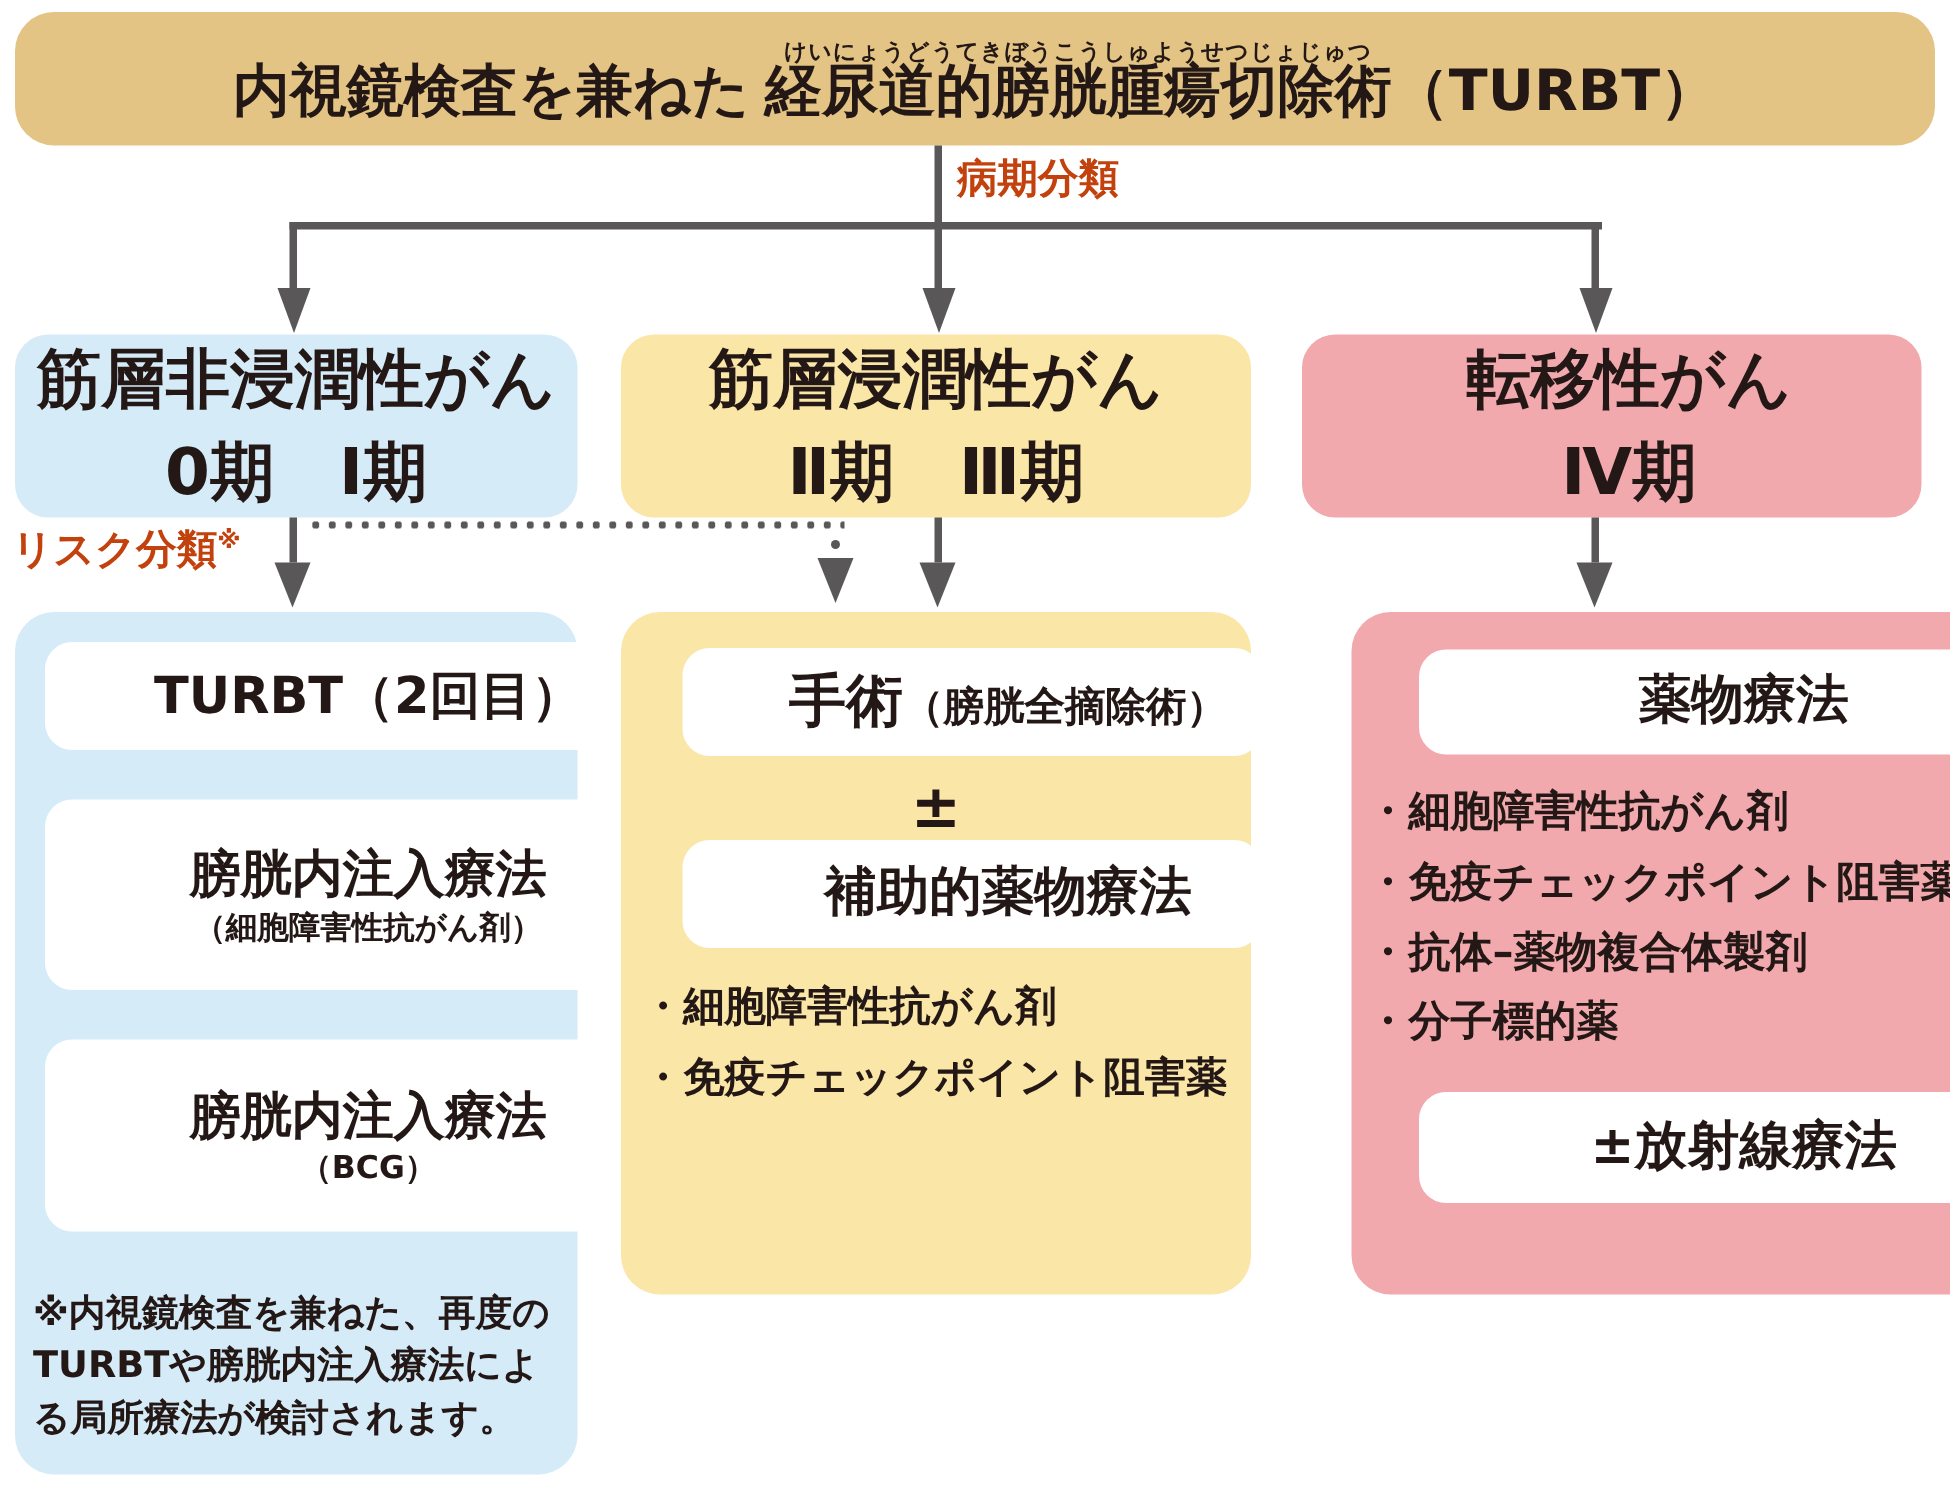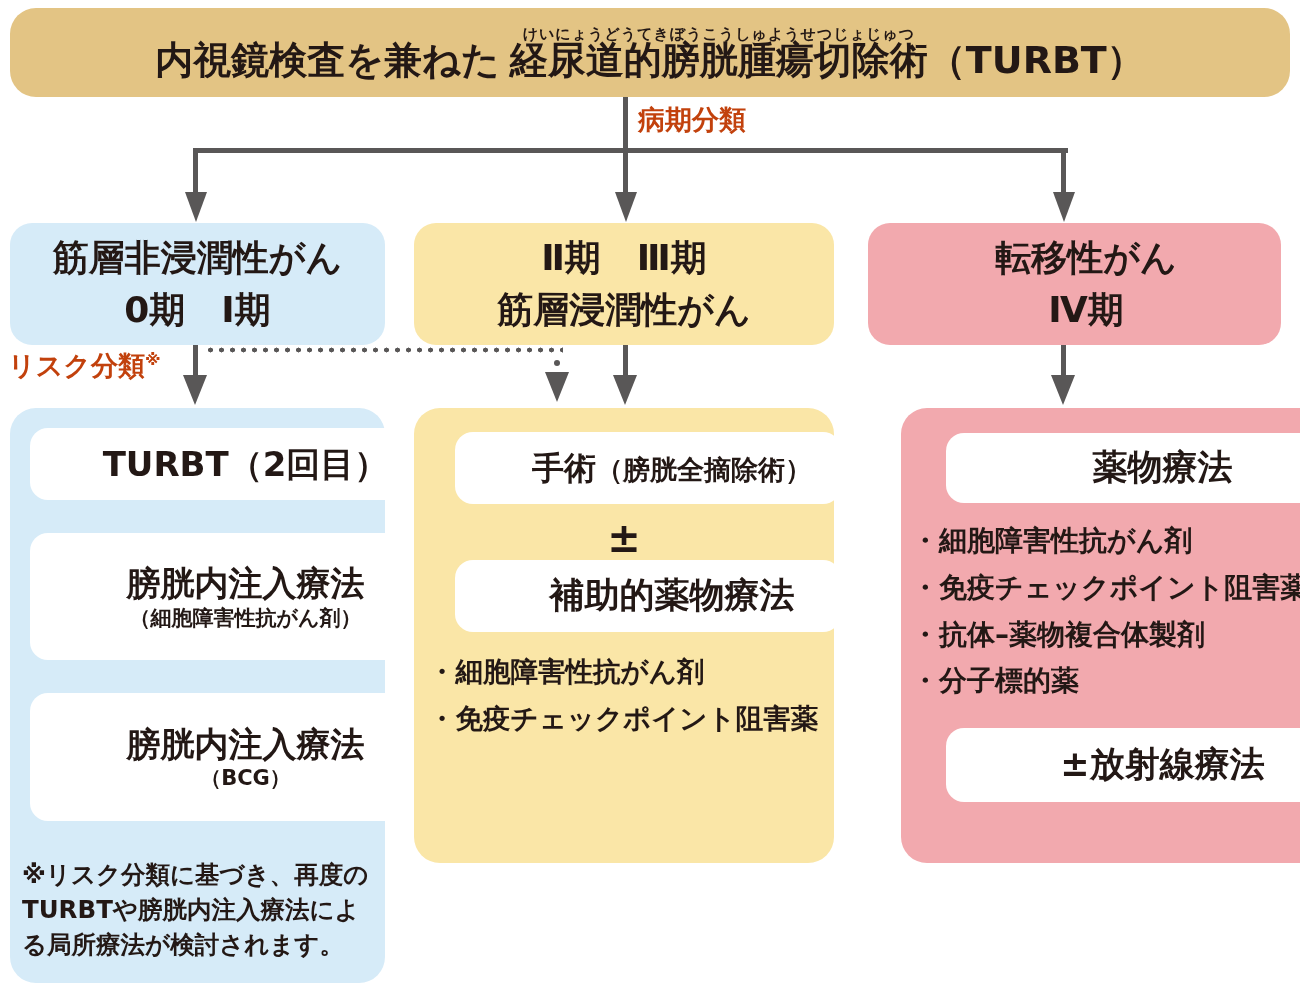--- a/index.html
+++ b/index.html
@@ -18,37 +18,37 @@
   .ahead{position:absolute;width:0;height:0;border-style:solid;border-color:transparent;}
   .ahead.down{border-top-color:#595757;}
   .dotline{position:absolute;height:6px;background-image:radial-gradient(circle,#595757 2.4px,transparent 2.6px);
            background-size:11px 6px;background-repeat:repeat-x;}
   .dot{position:absolute;width:6px;height:6px;border-radius:3px;background:#595757;}
   .navy-label{position:absolute;font-weight:bold;color:#c2410c;font-size:27px;line-height:1;white-space:nowrap;}
   .navy-label sup{font-size:16px;}
 
   
   .cat{position:absolute;top:223px;height:122px;border-radius:22px;display:flex;flex-direction:column;
-       justify-content:center;align-items:center;font-weight:bold;font-size:36px;line-height:1.45;text-align:right;}
+       justify-content:center;align-items:center;font-weight:bold;font-size:43px;line-height:1.45;text-align:right;}
   .cat.blue{left:10px;width:375px;background:#D6EBF8;}
   .cat.yellow{left:414px;width:420px;background:#FAE6A7;}
   .cat.pink{left:868px;width:390px;background:#F2A9AE;padding-left:23px;}
 
   
   .panel{position:absolute;top:408px;border-radius:26px;}
   .panel.blue{left:10px;width:375px;height:575px;background:#D6EBF8;}
   .panel.yellow{left:414px;width:420px;height:455px;background:#FAE6A7;}
   .panel.pink{left:865px;width:425px;height:455px;background:#F2A9AE;margin-left:36px;}
 
   .wbox{position:absolute;background:#ffffff;border-radius:18px;display:flex;flex-direction:column;
         align-items:center;justify-content:center;font-weight:bold;text-align:center;line-height:1.25;padding-left:48px;}
   .wbox .t{font-size:34px;}
   .wbox .s{font-size:21px;}
   .inline-title{display:flex;align-items:baseline;justify-content:center;}
-  .inline-title .t{font-size:32px;text-align:right;}
+  .inline-title .t{font-size:38px;text-align:right;}
   .inline-title .s{font-size:27px;}
 
   .pm{position:absolute;left:0;width:100%;text-align:center;font-size:40px;font-weight:bold;line-height:1;}
 
   .bullets{position:absolute;margin:0;padding:0;list-style:none;font-weight:bold;white-space:nowrap;}
   .panel.yellow .bullets{left:14px;top:240px;font-size:27.5px;line-height:1.72;}
   .panel.pink .bullets{left:10px;top:110px;font-size:28px;line-height:1.67;}
 
   .footnote{position:absolute;left:12px;top:450px;width:354px;font-size:24.5px;font-weight:bold;
             line-height:1.42;text-align:left;word-break:break-all;}
@@ -73,22 +73,22 @@
   <div class="gline" style="left:623px;top:148px;width:5px;height:44px;"></div>
   <div class="ahead down" style="left:615px;top:192px;border-left-width:11px;border-right-width:11px;border-top-width:30px;"></div>
   <div class="gline" style="left:1061px;top:148px;width:5px;height:44px;"></div>
   <div class="ahead down" style="left:1053px;top:192px;border-left-width:11px;border-right-width:11px;border-top-width:30px;"></div>
 
   <div class="cat blue">
     <div>筋層非浸潤性がん</div>
     <div>0期　Ⅰ期</div>
   </div>
   <div class="cat yellow">
+    <div>筋層浸潤性がん</div>
     <div>Ⅱ期　Ⅲ期</div>
-    <div>筋層浸潤性がん</div>
   </div>
   <div class="cat pink">
     <div>転移性がん</div>
     <div>Ⅳ期</div>
   </div>
 
   <div class="navy-label" style="left:8px;top:352px;"><span>リスク分類</span><sup>※</sup></div>
 
   <div class="gline" style="left:193px;top:345px;width:5px;height:30px;"></div>
   <div class="ahead down" style="left:183px;top:375px;border-left-width:12px;border-right-width:12px;border-top-width:30px;"></div>
@@ -107,21 +107,21 @@
       <div class="t">TURBT（2回目）</div>
     </div>
     <div class="wbox" style="left:20px;top:125px;width:335px;height:127px;">
       <div class="t">膀胱内注入療法</div>
       <div class="s">（細胞障害性抗がん剤）</div>
     </div>
     <div class="wbox" style="left:20px;top:285px;width:335px;height:128px;">
       <div class="t">膀胱内注入療法</div>
       <div class="s">（BCG）</div>
     </div>
-    <div class="footnote">※リスク分類に基づき、再度のTURBTや膀胱内注入療法による局所療法が検討されます。</div>
+    <div class="footnote">※内視鏡検査を兼ねた、再度のTURBTや膀胱内注入療法による局所療法が検討されます。</div>
   </div>
 
   <div class="panel yellow">
     <div class="wbox" style="left:41px;top:24px;width:338px;height:72px;">
       <div class="inline-title">
         <span class="t">手術</span>
           <span class="s">（膀胱全摘除術）</span>
       </div>
     </div>
     <div class="pm" style="top:110px;">±</div>

